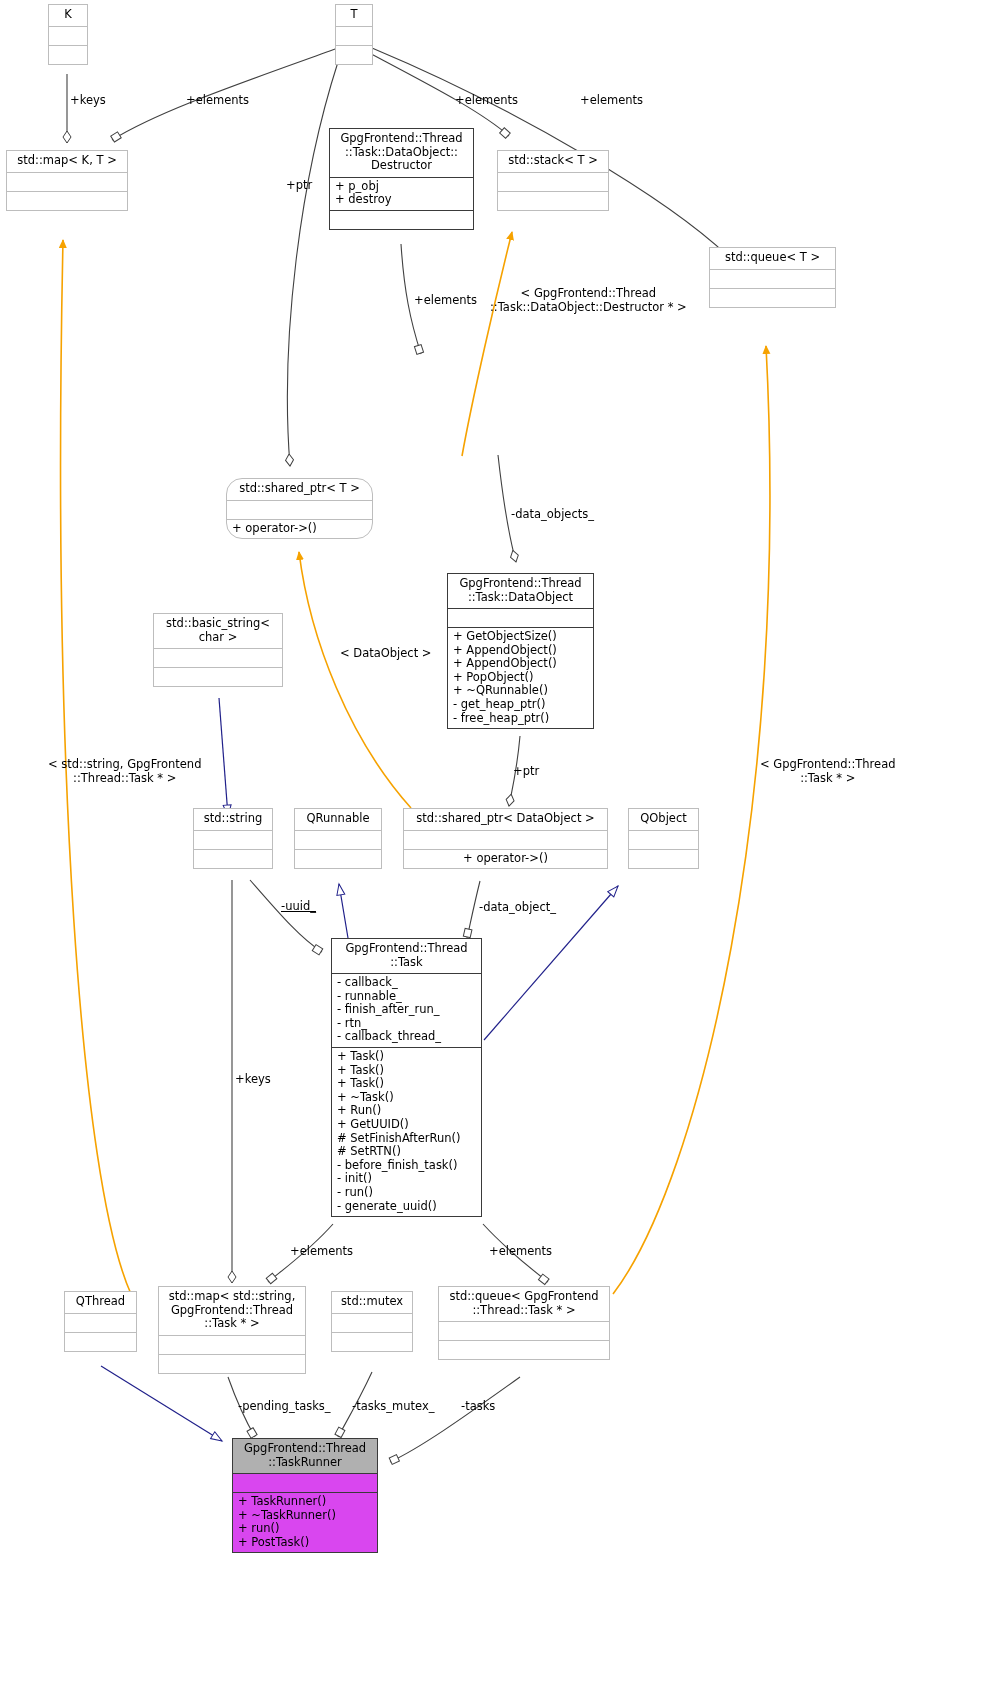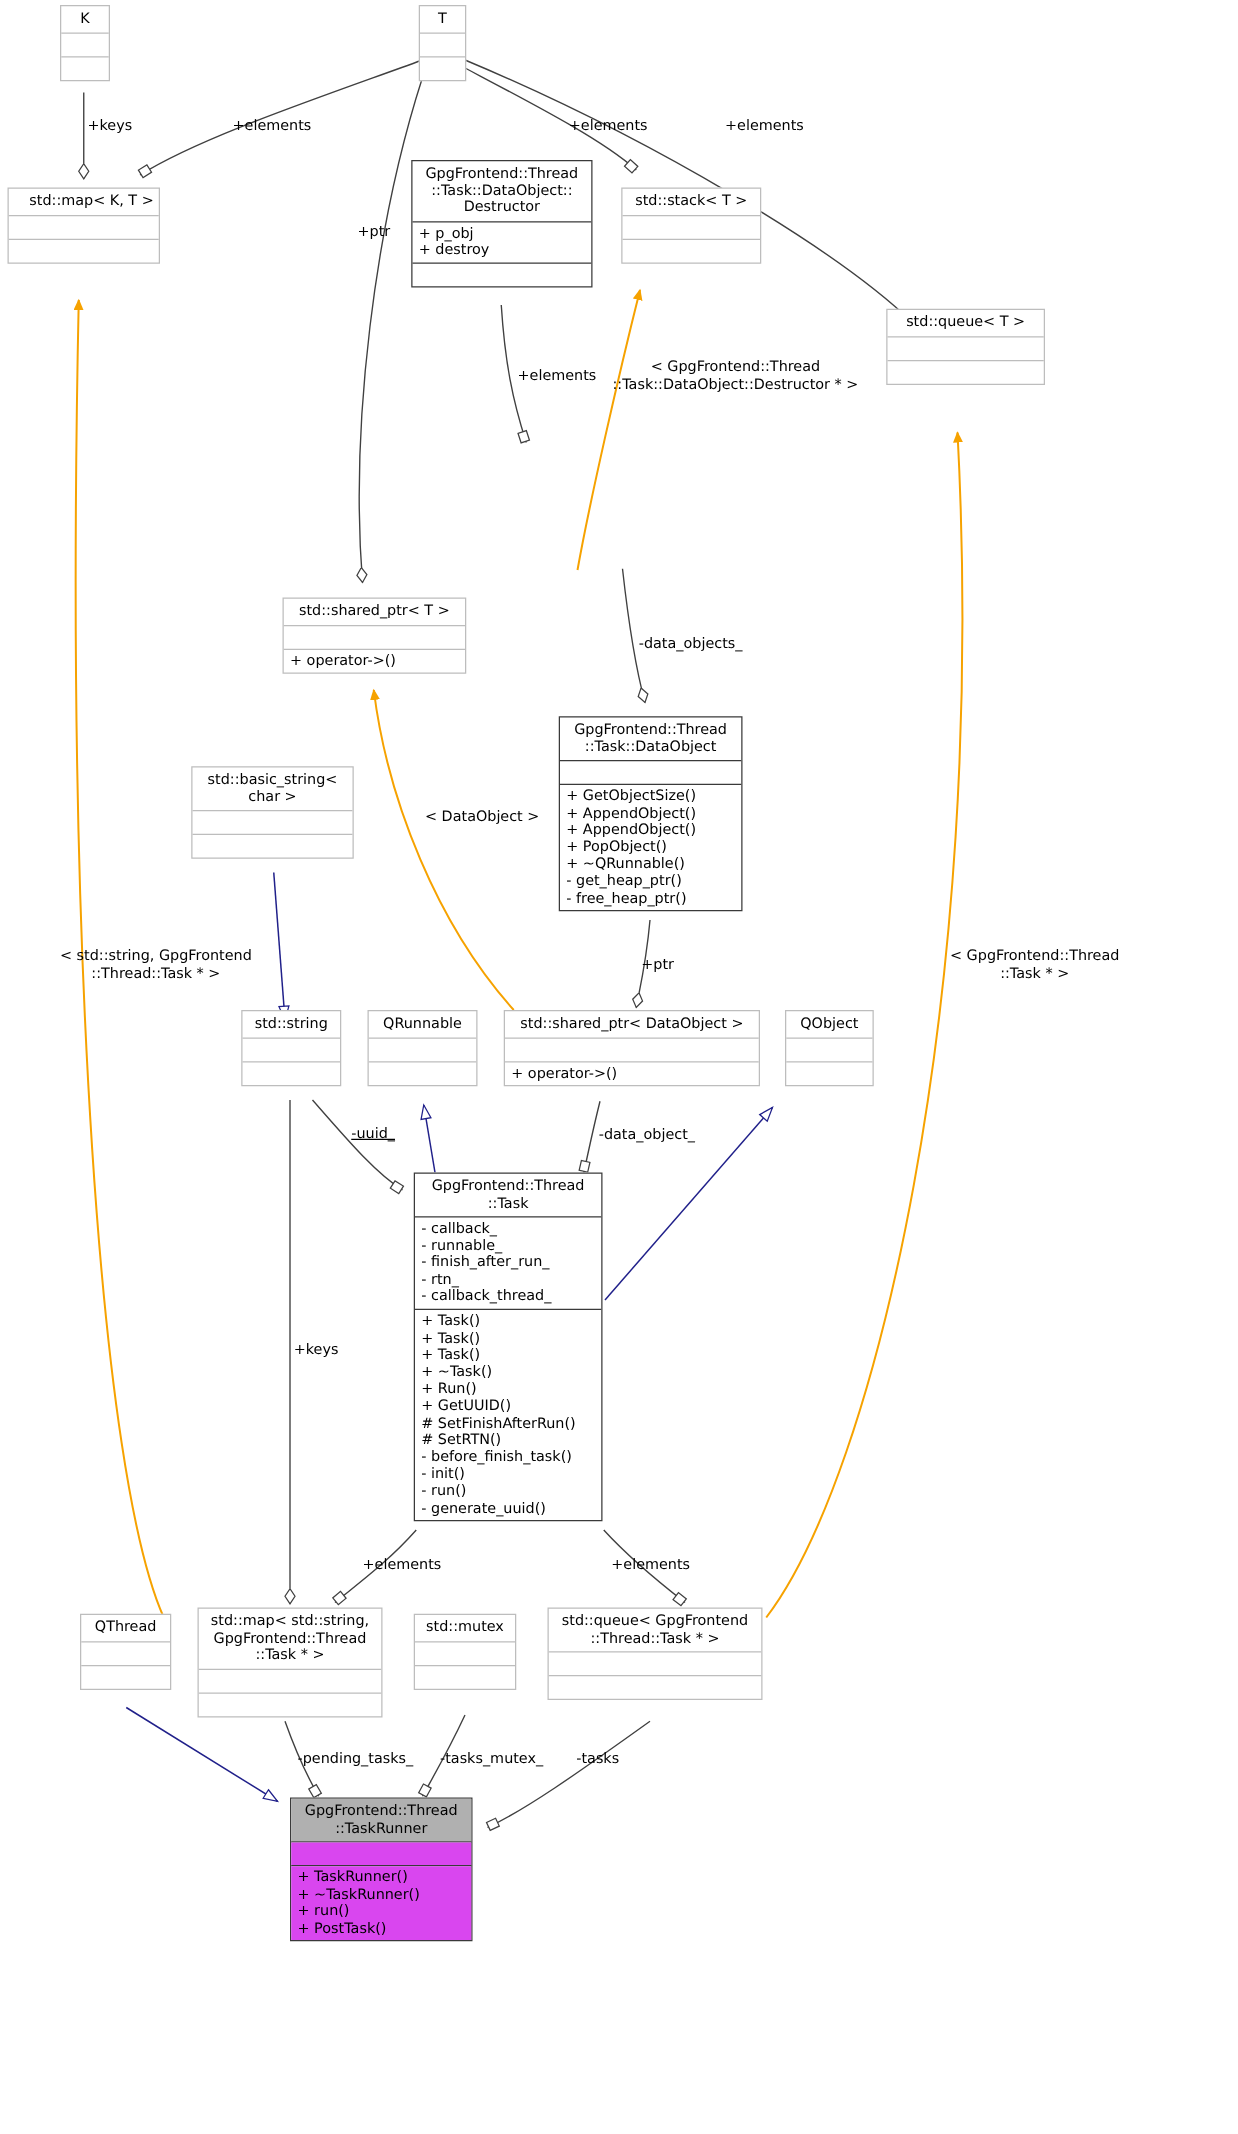--- a/index.html
+++ b/index.html
@@ -156,21 +156,21 @@
   </div>
 
   <div class="node" style="left:335px; top:4px; width:38px;">
     <div class="cmp-title">T</div>
     <div class="cmp-sep"></div>
     <div class="cmp-attrs"></div>
     <div class="cmp-sep"></div>
     <div class="cmp-ops"></div>
   </div>
 
-  <div class="node" style="left:6px; top:150px; width:122px;align-items:flex-end;">
+  <div class="node" style="left:6px; top:150px; width:122px;">
     <div class="cmp-title">std::map&lt; K, T &gt;</div>
     <div class="cmp-sep"></div>
     <div class="cmp-attrs"></div>
     <div class="cmp-sep"></div>
     <div class="cmp-ops"></div>
   </div>
 
   <div class="node solid" style="left:329px; top:128px; width:145px;">
     <div class="cmp-title" style="white-space:pre-line;">GpgFrontend::Thread
 ::Task::DataObject::
@@ -194,21 +194,21 @@
 
   <div class="node" style="left:709px; top:247px; width:127px;">
     <div class="cmp-title">std::queue&lt; T &gt;</div>
     <div class="cmp-sep"></div>
     <div class="cmp-attrs"></div>
     <div class="cmp-sep"></div>
     <div class="cmp-ops"></div>
   </div>
 
 
-  <div class="node" style="left:226px; top:478px; width:147px;">
+  <div class="node" style="left:226px; top:478px; width:147px;border-radius:16px;">
     <div class="cmp-title">std::shared_ptr&lt; T &gt;</div>
     <div class="cmp-sep"></div>
     <div class="cmp-attrs"></div>
     <div class="cmp-sep"></div>
     <div class="cmp-ops">
         <div class="row">+ operator-&gt;()</div>
       </div>
   </div>
 
   <div class="node solid" style="left:447px; top:573px; width:147px;">
@@ -246,21 +246,21 @@
   </div>
 
   <div class="node" style="left:294px; top:808px; width:88px;">
     <div class="cmp-title">QRunnable</div>
     <div class="cmp-sep"></div>
     <div class="cmp-attrs"></div>
     <div class="cmp-sep"></div>
     <div class="cmp-ops"></div>
   </div>
 
-  <div class="node" style="left:403px; top:808px; width:205px;">
+  <div class="node" style="left:403px; top:808px; width:205px;align-items:center;">
     <div class="cmp-title">std::shared_ptr&lt; DataObject &gt;</div>
     <div class="cmp-sep"></div>
     <div class="cmp-attrs"></div>
     <div class="cmp-sep"></div>
     <div class="cmp-ops">
         <div class="row">+ operator-&gt;()</div>
       </div>
   </div>
 
   <div class="node" style="left:628px; top:808px; width:71px;">

